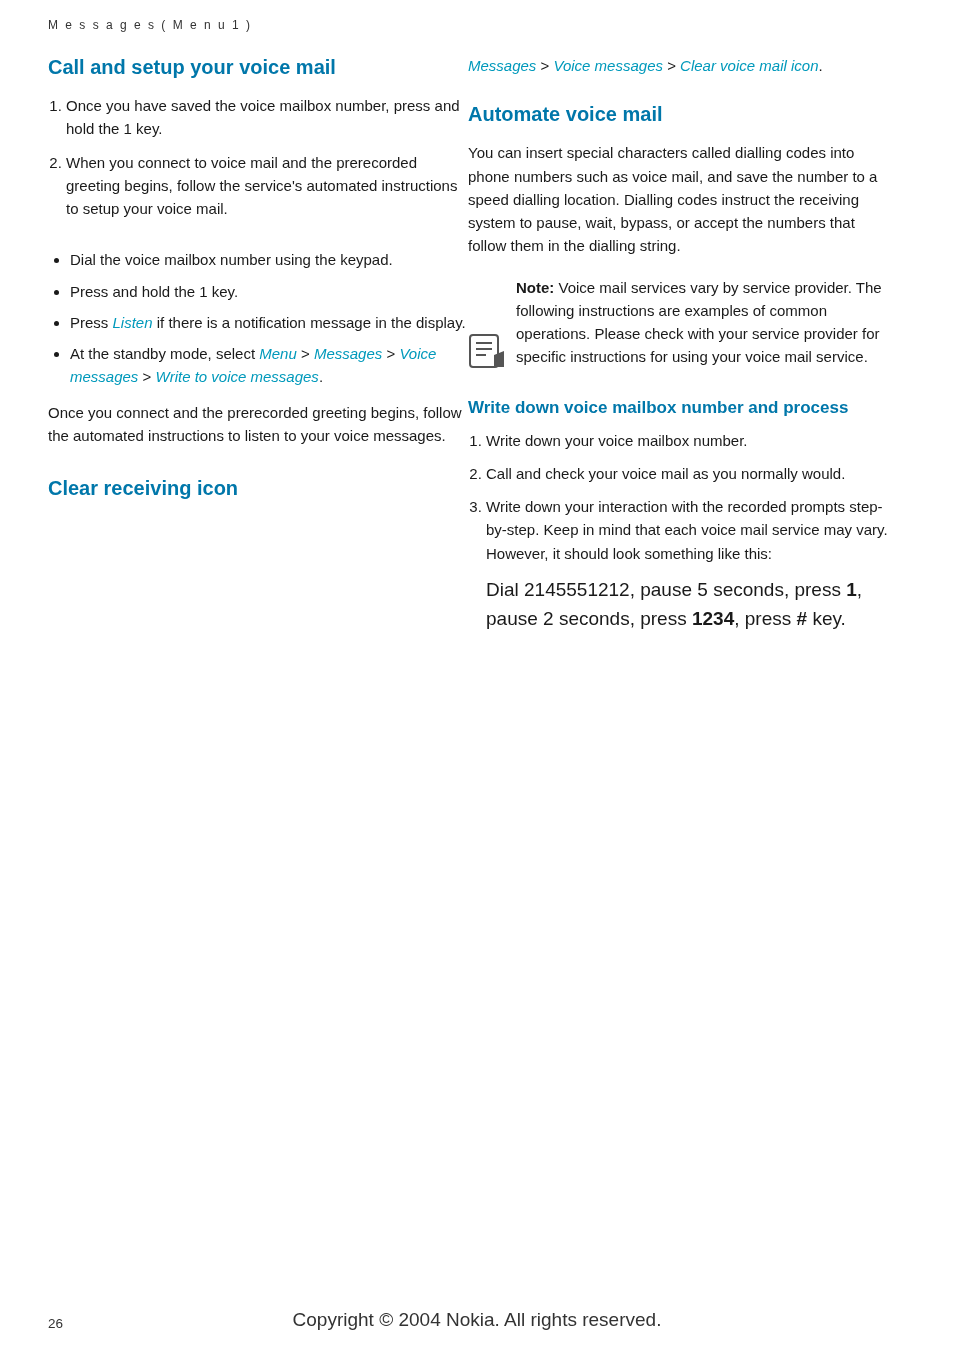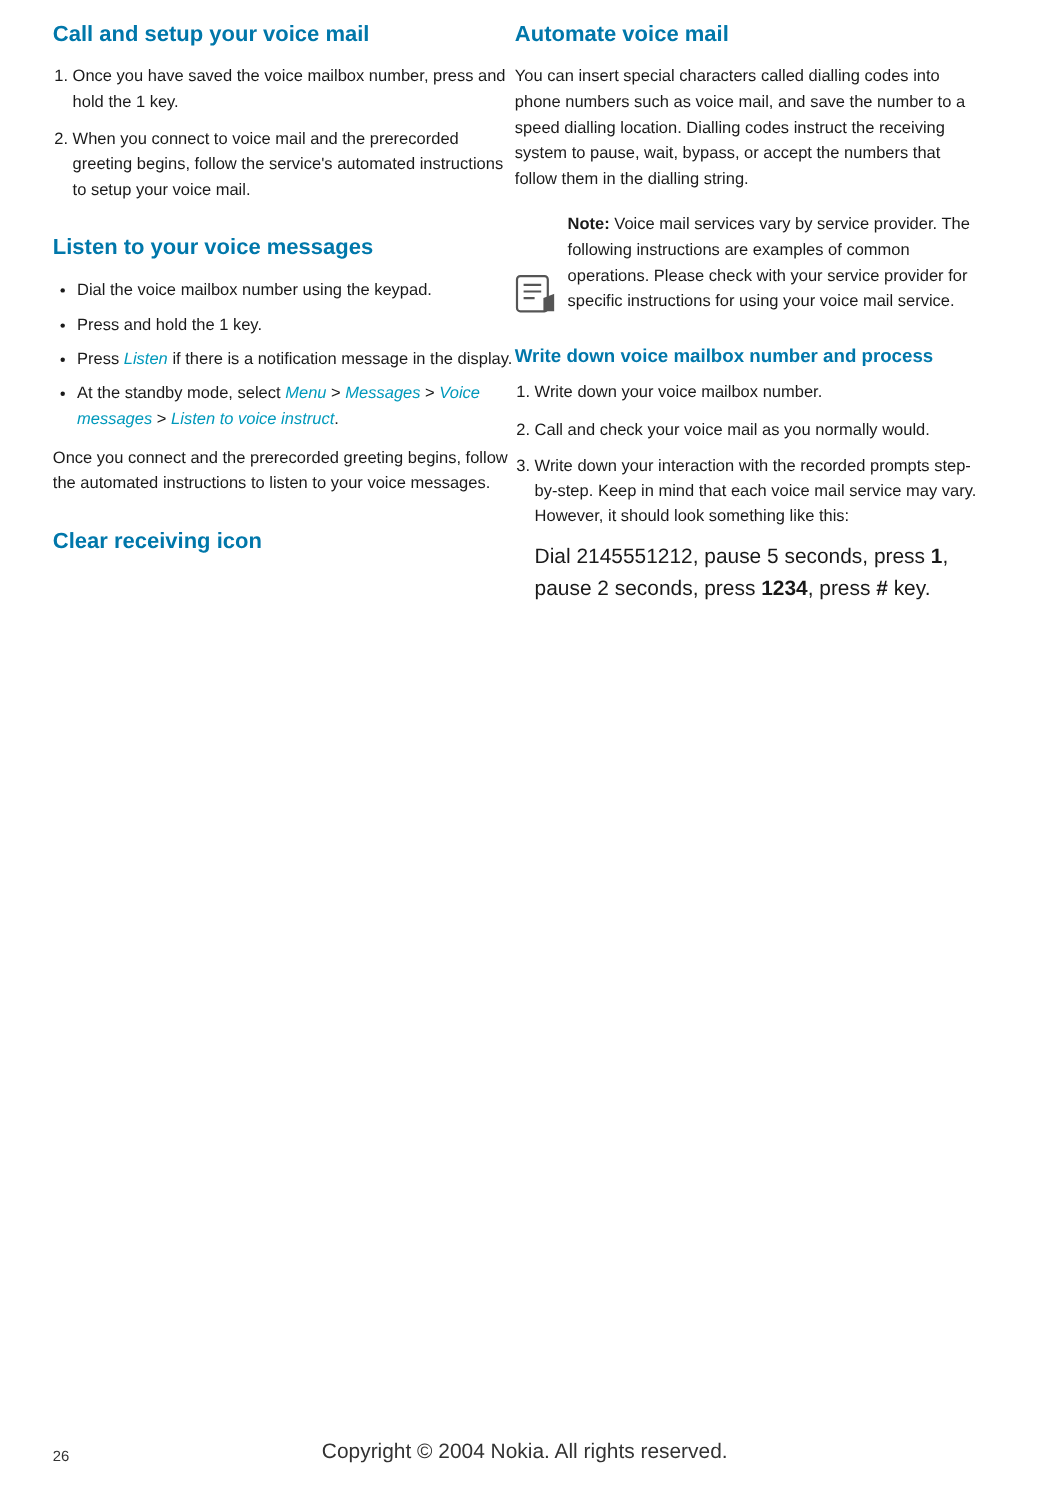--- a/index.html
+++ b/index.html
@@ -134,52 +134,55 @@
       margin-top: 10px;
       font-size: 19px;
       line-height: 1.55;
     }
   </style>
 </head>
 <body>
 
 <div class="page-container">
 
+  <div class="breadcrumb-top">M e s s a g e s  ( M e n u  1 )</div>
 
   <div class="two-col">
 
     <div class="col-left">
 
       <div class="section">
         <h2>Call and setup your voice mail</h2>
         <ol>
           <li>Once you have saved the voice mailbox number, press and hold the 1 key.</li>
           <li>When you connect to voice mail and the prerecorded greeting begins, follow the service's automated instructions to setup your voice mail.</li>
         </ol>
       </div>
 
       <div class="section">
-        <h2>Listen to your voice messages</h2>
         <ul>
           <li>Dial the voice mailbox number using the keypad.</li>
           <li>Press and hold the 1 key.</li>
           <li>Press <span class="italic-cyan">Listen</span> if there is a notification message in the display.</li>
-          <li>At the standby mode, select <span class="italic-cyan">Menu</span> &gt; <span class="italic-cyan">Messages</span> &gt; <span class="italic-cyan">Voice messages</span> &gt; <span class="italic-cyan">Listen to voice instruct</span>.</li>
+          <li>At the standby mode, select <span class="italic-cyan">Menu</span> &gt; <span class="italic-cyan">Messages</span> &gt; <span class="italic-cyan">Voice messages</span> &gt; <span class="italic-cyan">Write to voice messages</span>.</li>
         </ul>
         <p class="sub-indent">Once you connect and the prerecorded greeting begins, follow the automated instructions to listen to your voice messages.</p>
       </div>
 
       <div class="section">
         <h2>Clear receiving icon</h2>
       </div>
 
     </div>
 
     <div class="col-right">
 
+      <p style="margin-bottom: 24px;">
+        <span class="italic-cyan">Messages</span> &gt; <span class="italic-cyan">Voice messages</span> &gt; <span class="italic-cyan">Clear voice mail icon</span>.
+      </p>
 
       <div class="section">
         <h2>Automate voice mail</h2>
         <p>You can insert special characters called dialling codes into phone numbers such as voice mail, and save the number to a speed dialling location. Dialling codes instruct the receiving system to pause, wait, bypass, or accept the numbers that follow them in the dialling string.</p>
 
         <div class="note-box">
           <div class="note-icon">
             <svg width="36" height="36" viewBox="0 0 36 36" xmlns="http://www.w3.org/2000/svg">
               <rect x="2" y="2" width="28" height="32" rx="3" ry="3" fill="none" stroke="#555" stroke-width="2"></rect>
               <line x1="8" y1="10" x2="24" y2="10" stroke="#555" stroke-width="2"></line>

